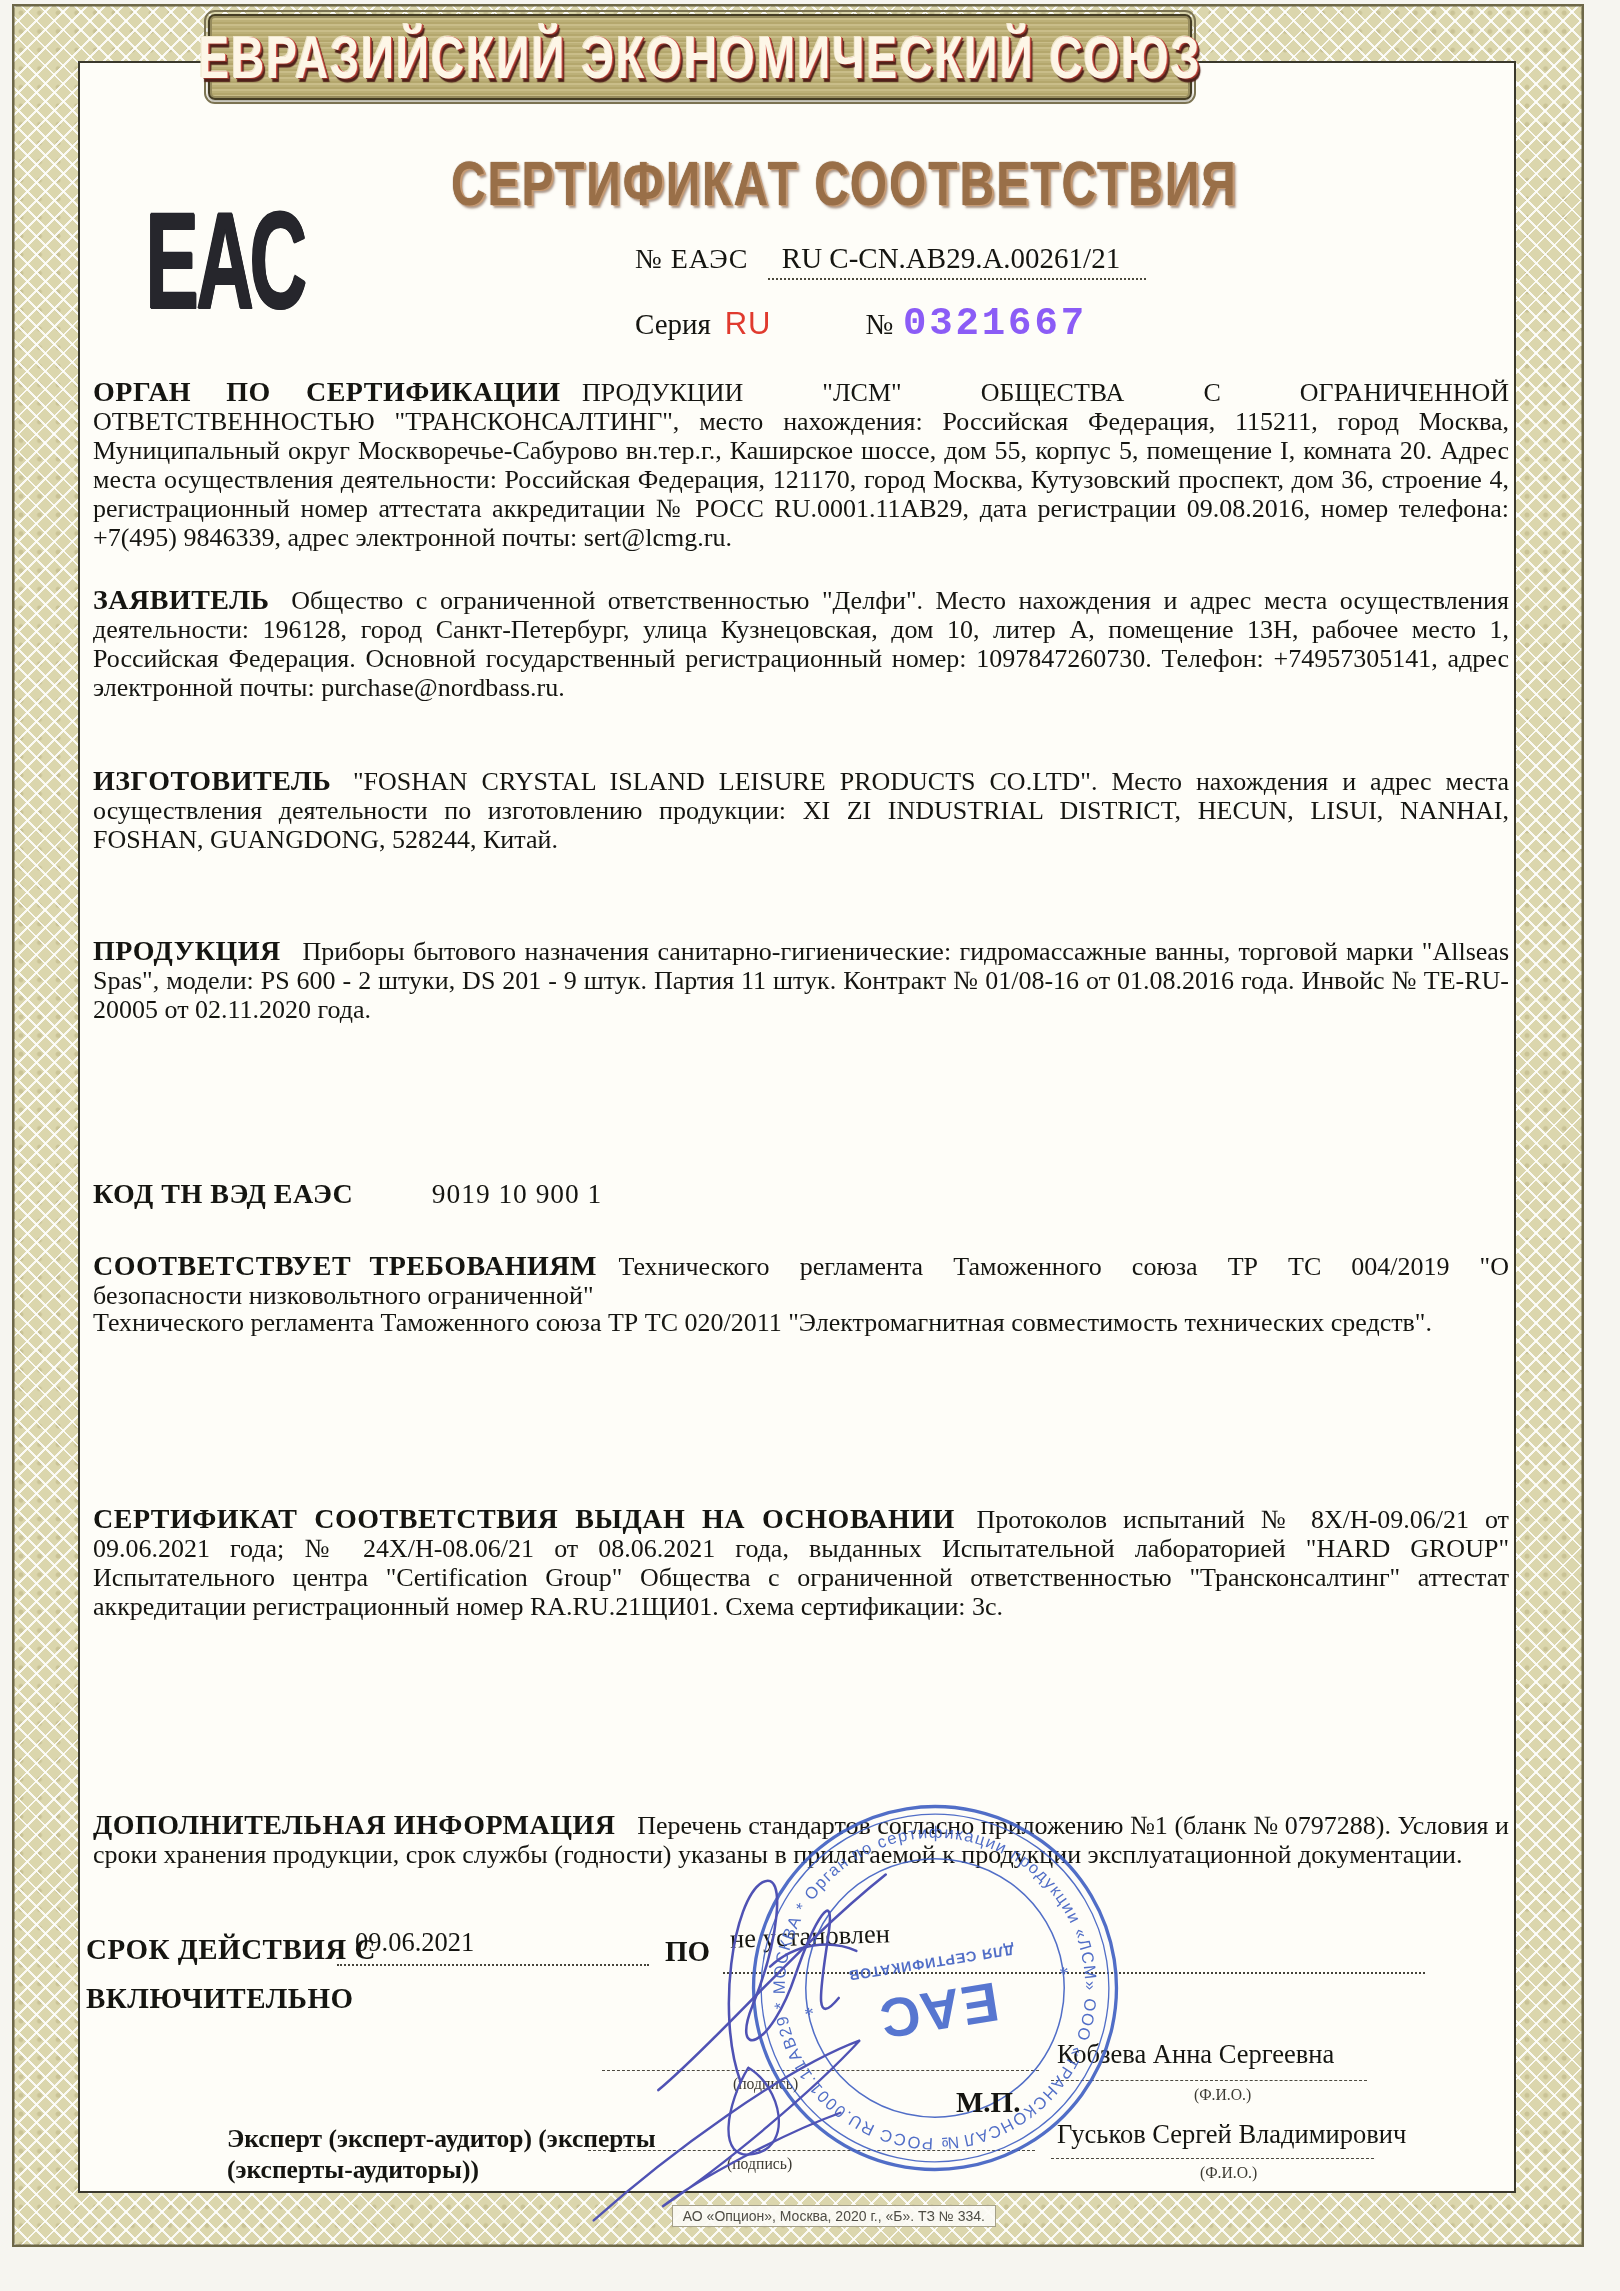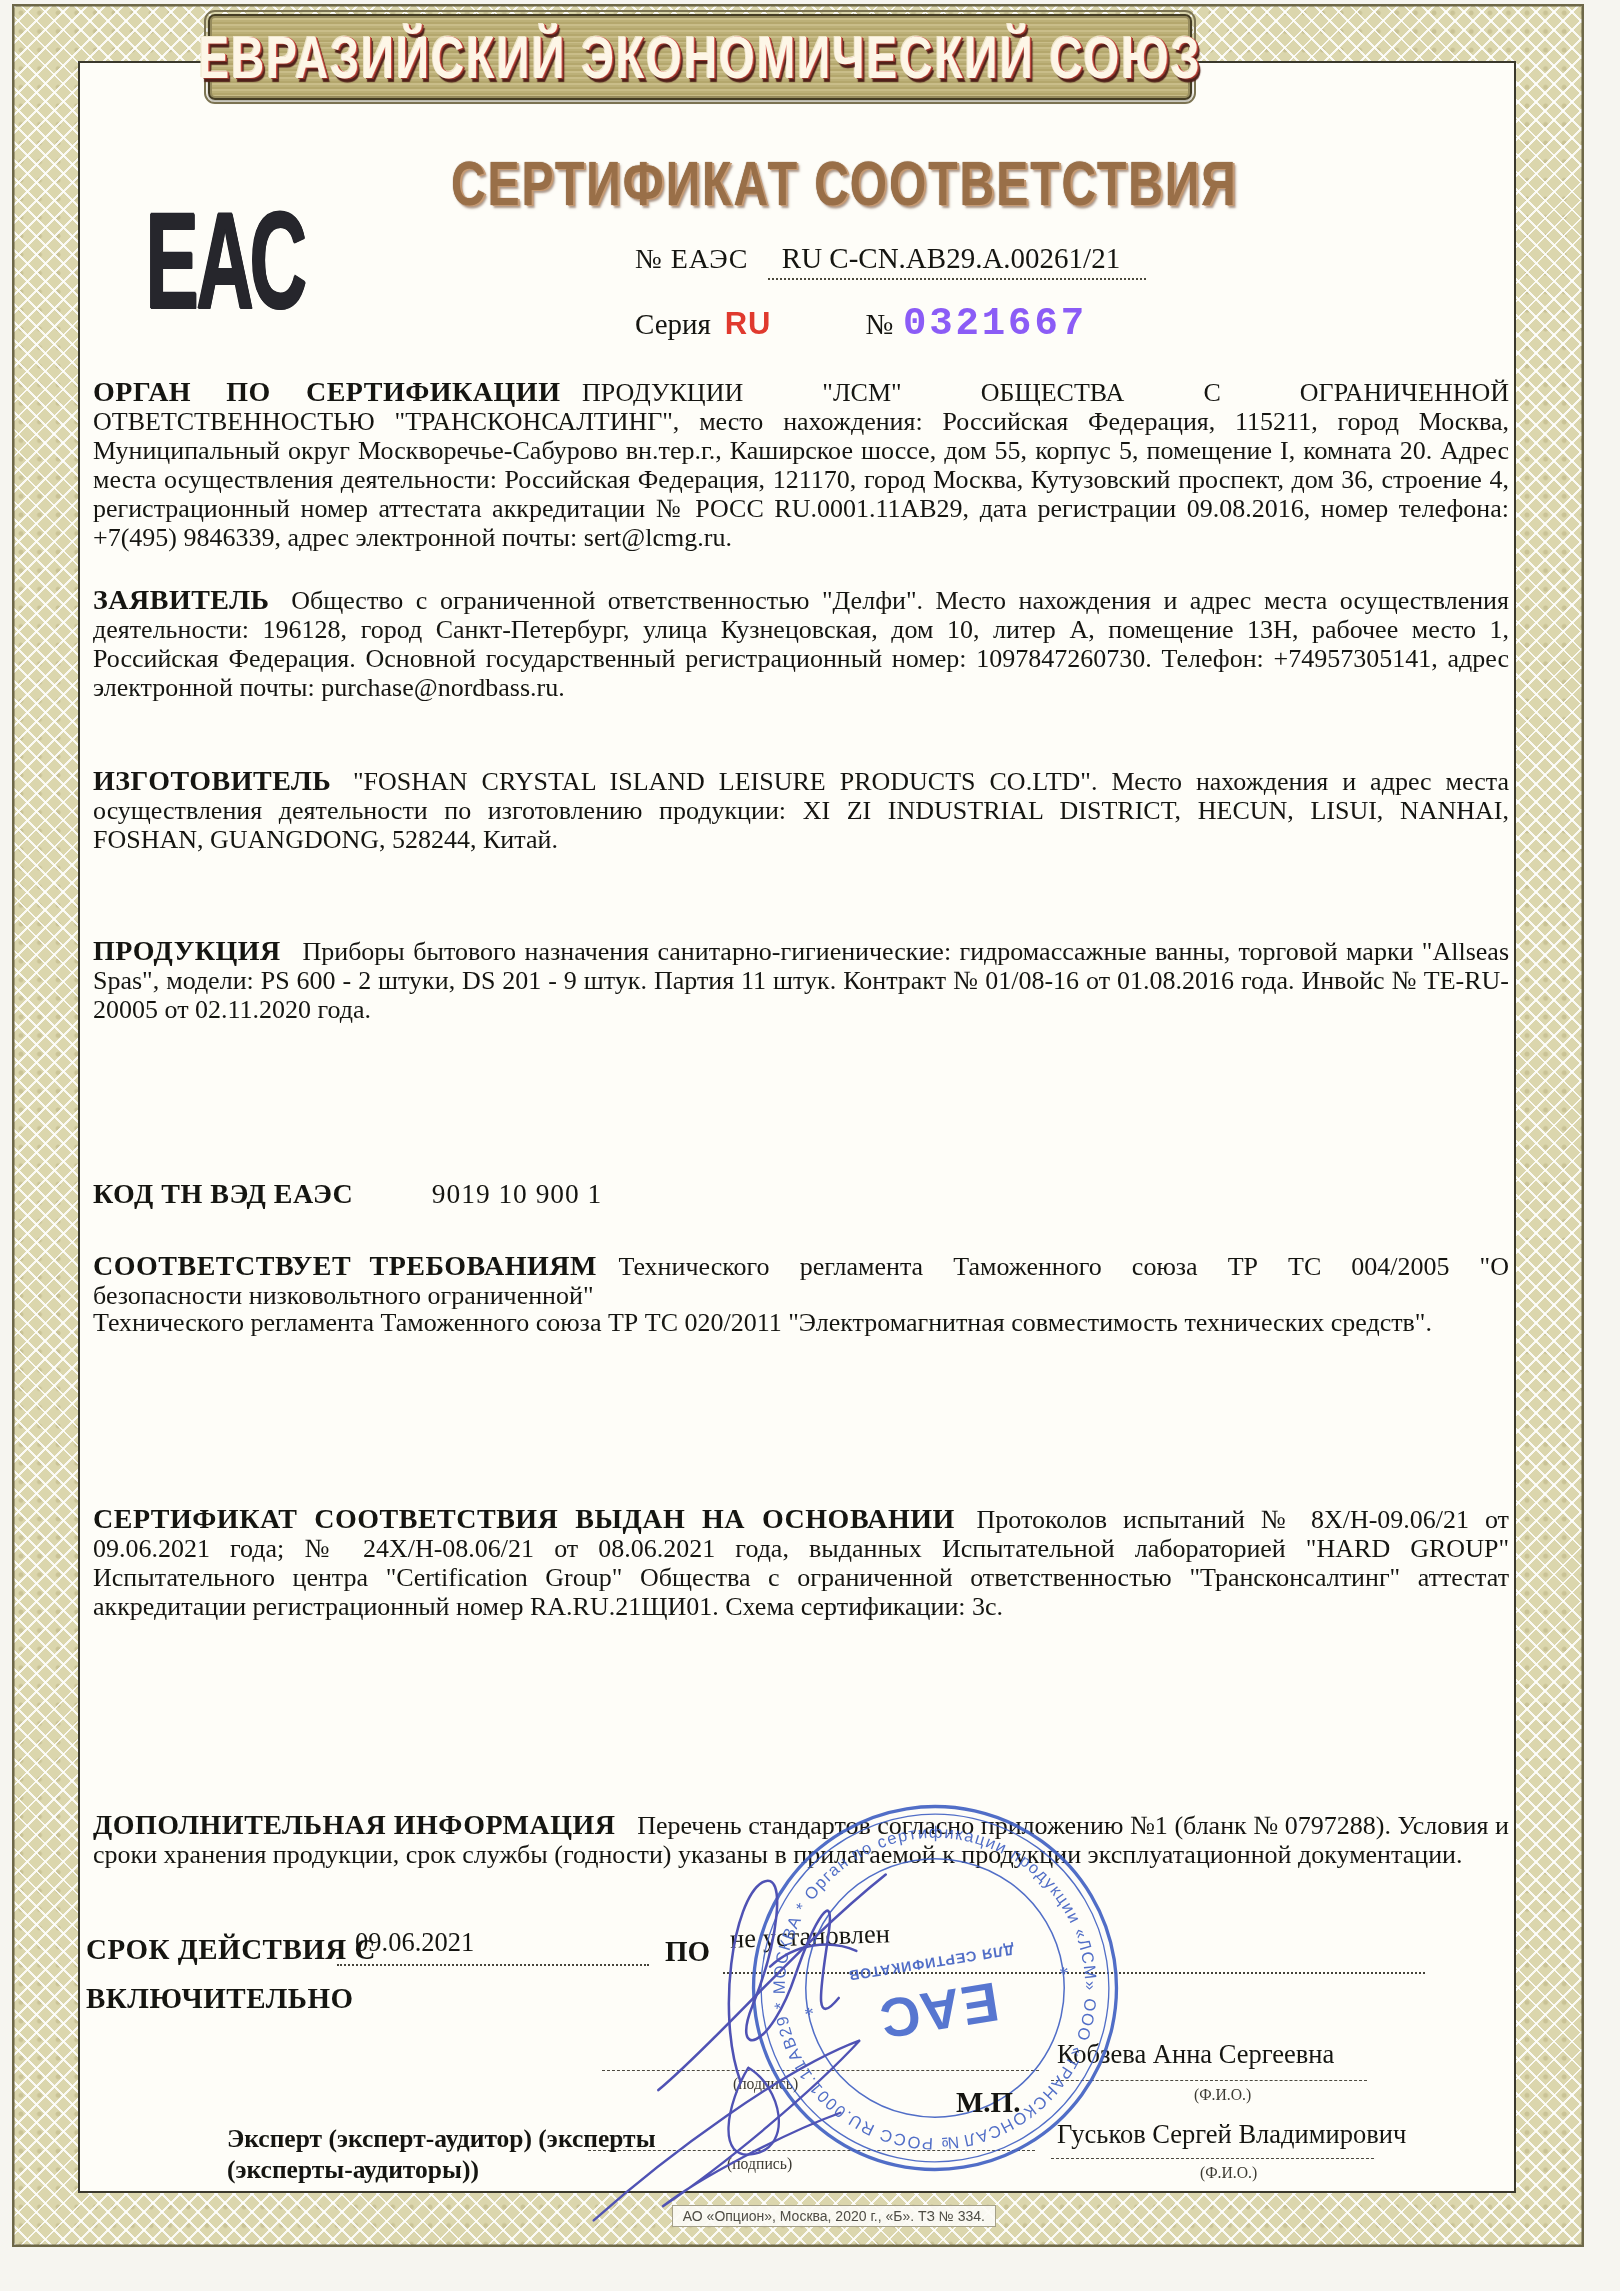--- a/index.html
+++ b/index.html
@@ -44,21 +44,21 @@
        font-family:"Liberation Sans",sans-serif;font-weight:700;font-size:49px;letter-spacing:2px;
        color:#996f48;transform:scale(.98,1.28);transform-origin:center top;white-space:nowrap;
        text-shadow:2px 1px 0 #c59a74,2.9px 2.9px 2px rgba(92,52,30,.5),0 0 1px #7c5533;}
 
   .no-row{position:absolute;left:635px;top:242px;z-index:3;font-size:28px;white-space:nowrap;}
   .no-row .lbl{letter-spacing:1px;}
   .no-value{display:inline-block;margin-left:19.6px;padding:0 25.5px 2.9px 13.7px;font-size:29px;
        border-bottom:2px dotted #4a483c;}
 
   .series-row{position:absolute;left:635px;top:302px;z-index:3;font-size:29px;white-space:nowrap;}
-  .series-ru{font-family:"Liberation Sans",sans-serif;font-weight:700;font-size:31px;
+  .series-ru{font-family:"Liberation Sans",sans-serif;font-weight:400;font-size:31px;
        color:#e03a2e;margin-left:13.7px;letter-spacing:1px;}
   .serial-no-lbl{margin-left:94px;}
   .serial-no{font-family:"Liberation Mono",monospace;font-weight:700;font-size:39px;
        color:#8b5cf6;letter-spacing:2.9px;margin-left:9.8px;}
 
   
   .sec{position:absolute;left:93px;width:1416px;font-size:26px;line-height:29px;
        text-align:justify;z-index:3;}
   .sec .h{font-weight:700;font-size:28px;letter-spacing:0.5px;margin-right:21.6px;}
   .lead-wide{word-spacing:45px;}
@@ -132,21 +132,21 @@
 
   <p class="sec" style="top:910px">
     <b class="h">ПРОДУКЦИЯ</b><span>Приборы бытового назначения санитарно-гигиенические: гидромассажные ванны, торговой марки "Allseas Spas", модели: PS 600 - 2 штуки, DS 201 - 9 штук. Партия 11 штук. Контракт № 01/08-16 от 01.08.2016 года. Инвойс № TE-RU-20005 от 02.11.2020 года.</span>
   </p>
 
   <p class="sec" style="top:1153px">
     <b class="h">КОД ТН ВЭД ЕАЭС</b><span class="kod-val">9019 10 900 1</span>
   </p>
 
   <p class="sec" style="top:1225px">
-    <b class="h">СООТВЕТСТВУЕТ ТРЕБОВАНИЯМ</b><span class="lead-mid">Технического регламента Таможенного союза ТР ТС 004/2005 "О</span> <span>безопасности низковольтного ограниченной"</span>
+    <b class="h">СООТВЕТСТВУЕТ ТРЕБОВАНИЯМ</b><span class="lead-mid">Технического регламента Таможенного союза ТР ТС 004/2019 "О</span> <span>безопасности низковольтного ограниченной"</span>
   </p>
   <p class="sec" style="top:1282px;text-align:left">Технического регламента Таможенного союза ТР ТС 020/2011 "Электромагнитная совместимость технических средств".</p>
 
   <p class="sec" style="top:1478px">
     <b class="h">СЕРТИФИКАТ СООТВЕТСТВИЯ ВЫДАН НА ОСНОВАНИИ</b><span>Протоколов испытаний № 8Х/Н-09.06/21 от 09.06.2021 года; № 24Х/Н-08.06/21 от 08.06.2021 года, выданных Испытательной лабораторией "HARD GROUP" Испытательного центра "Certification Group" Общества с ограниченной ответственностью "Трансконсалтинг" аттестат аккредитации регистрационный номер RA.RU.21ЩИ01. Схема сертификации: 3с.</span>
   </p>
 
   <p class="sec" style="top:1784px">
     <b class="h">ДОПОЛНИТЕЛЬНАЯ ИНФОРМАЦИЯ</b><span>Перечень стандартов согласно приложению №1 (бланк № 0797288). Условия и сроки хранения продукции, срок службы (годности) указаны в прилагаемой к продукции эксплуатационной документации.</span>
   </p>

